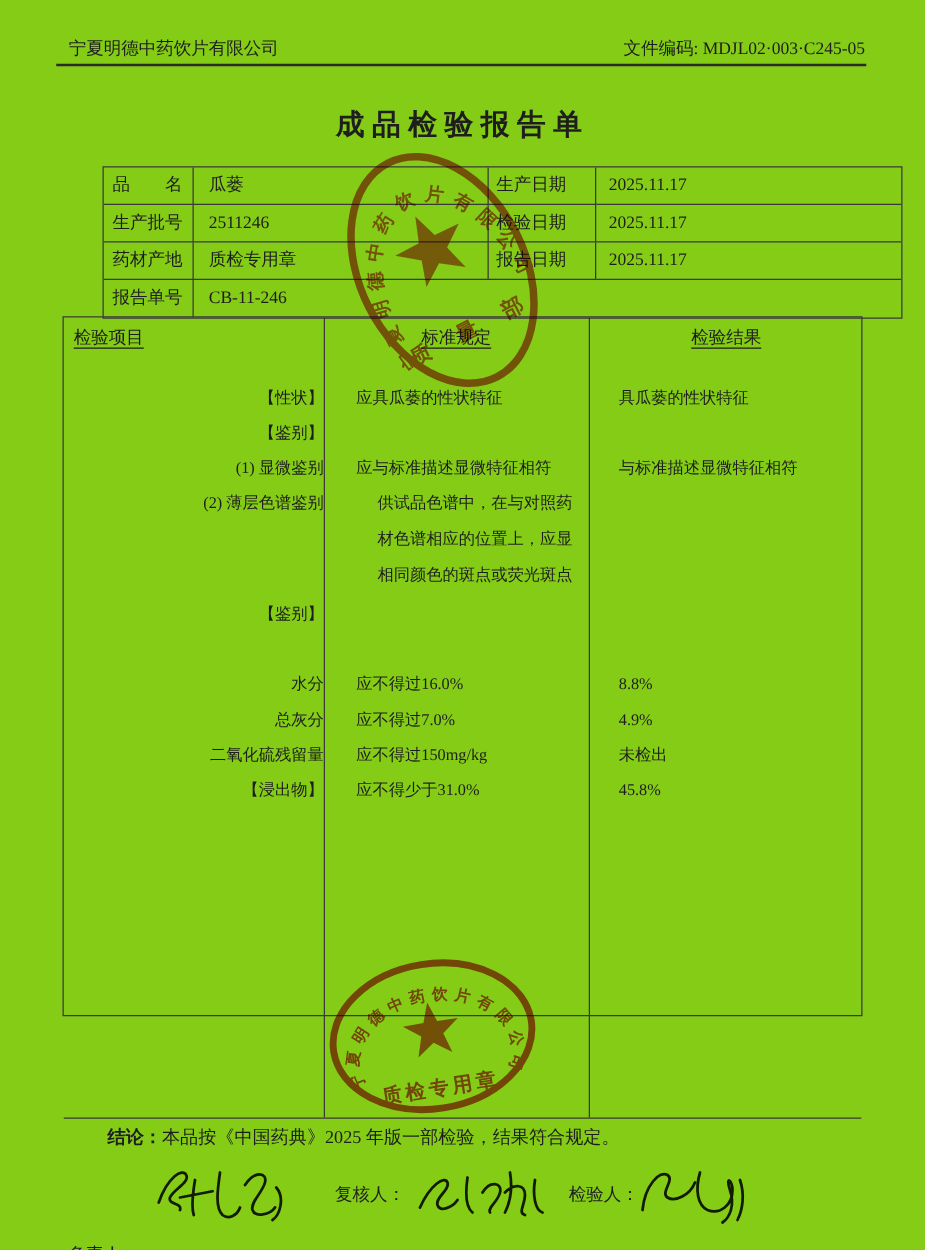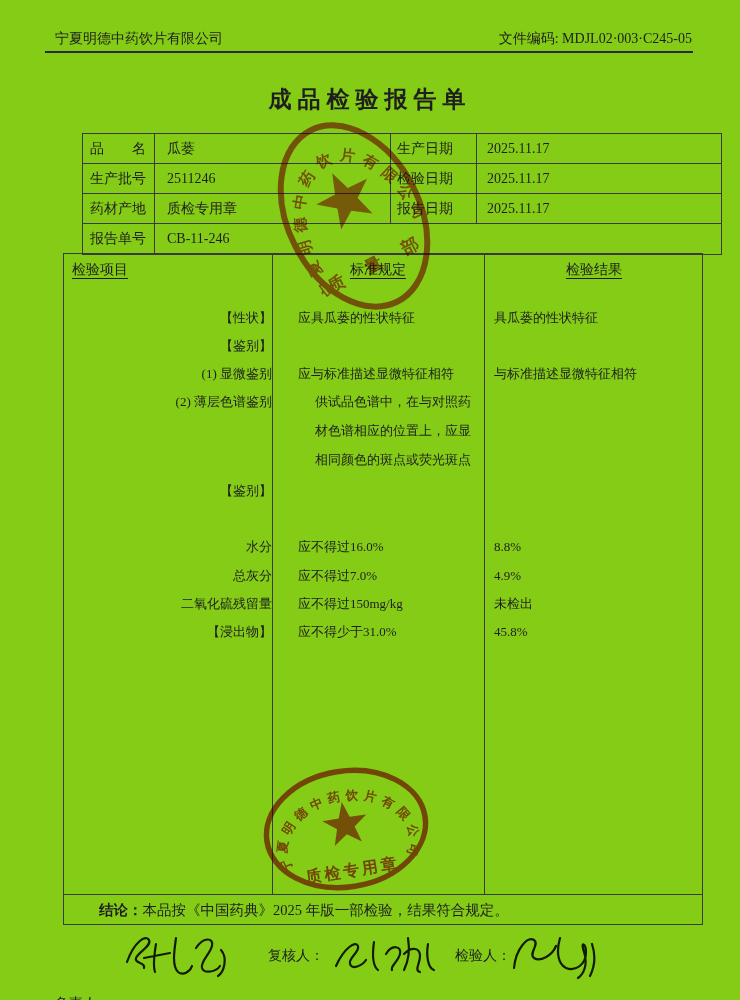--- a/index.html
+++ b/index.html
@@ -21,34 +21,34 @@
         font-size:14px;margin-left:32px;}
   .info .cell{height:30px;line-height:30px;box-sizing:border-box;border-bottom:1px solid #3a3a3a;
         white-space:nowrap;overflow:hidden;}
   .info .lab{padding-left:7px;border-right:1px solid #3a3a3a;}
   .info .val{padding-left:12px;border-right:1px solid #3a3a3a;}
   .info .lab2{padding-left:6px;border-right:1px solid #3a3a3a;}
   .info .val2{padding-left:10px;}
   .info .last{border-bottom:none;}
   .info .span3{grid-column:2/5;padding-left:12px;border-right:none;}
   
-  .maintbl{position:absolute;left:63px;top:253px;width:640px;height:672px;
+  .maintbl{position:absolute;left:50px;top:253px;width:640px;height:560px;
         box-sizing:border-box;border:1px solid #3a3a3a;font-size:13px;}
   .vline{position:absolute;top:0;width:1px;height:640px;background:#3a3a3a;}
   .vline.v1{left:208px;} .vline.v2{left:420px;}
   .thead{position:absolute;top:7px;left:0;width:100%;display:grid;
         grid-template-columns:208px 212px 220px;font-size:14px;}
   .thead .h1{padding-left:8px;text-align:left;}
   .thead .h2,.thead .h3{text-align:center;}
   .thead span{text-decoration:underline;text-underline-offset:4px;}
   .trow{position:absolute;left:0;width:100%;display:grid;
         grid-template-columns:208px 212px 220px;line-height:18px;}
   .trow .c1{padding-left:8px;text-align:right;}
   .trow .c2{padding-left:10px;padding-right:2px;margin-left:16px;}
-  .trow .c3{padding-left:10px;}
+  .trow .c3{padding-left:24px;}
   .trow.tall .c2{line-height:29px;position:relative;top:-6px;padding-left:27px;}
   .concl{position:absolute;left:0;top:640px;width:100%;height:31px;box-sizing:border-box;
         border-top:1px solid #3a3a3a;line-height:31px;font-size:14.5px;padding-left:35px;}
   .concl b{font-weight:bold;}
   
   .sig-label{position:absolute;top:947px;font-size:14px;}
   .sl1{left:55px;margin-top:48px;} .sl2{left:268px;} .sl3{left:455px;}
   
   .overlay{position:absolute;left:0;top:0;width:740px;height:1000px;
         pointer-events:none;mix-blend-mode:multiply;z-index:5;}

